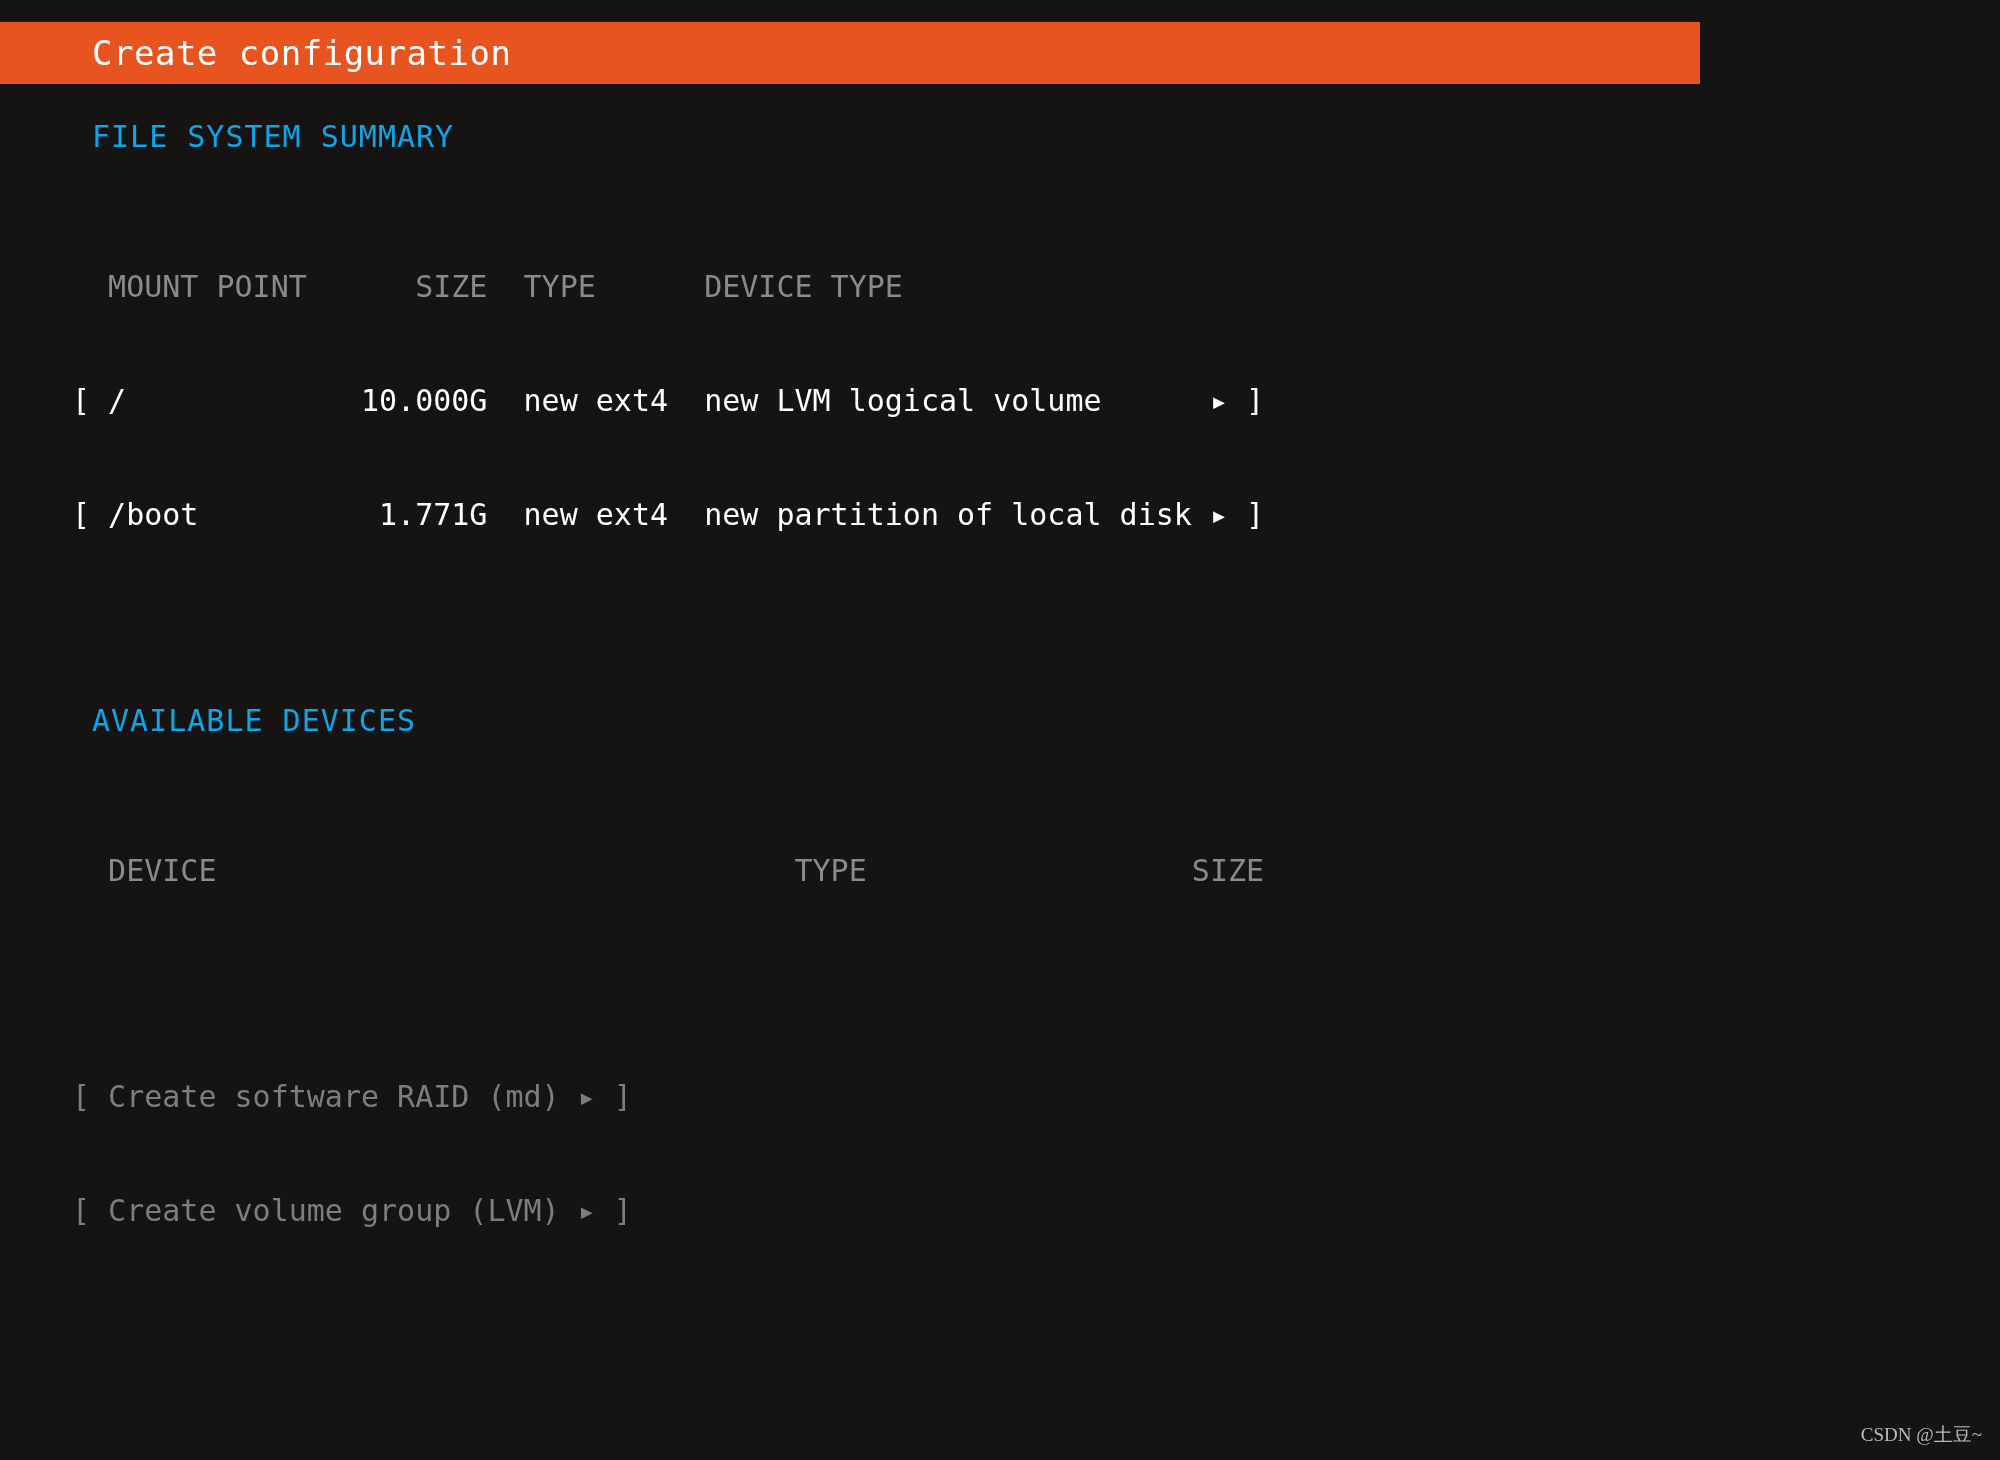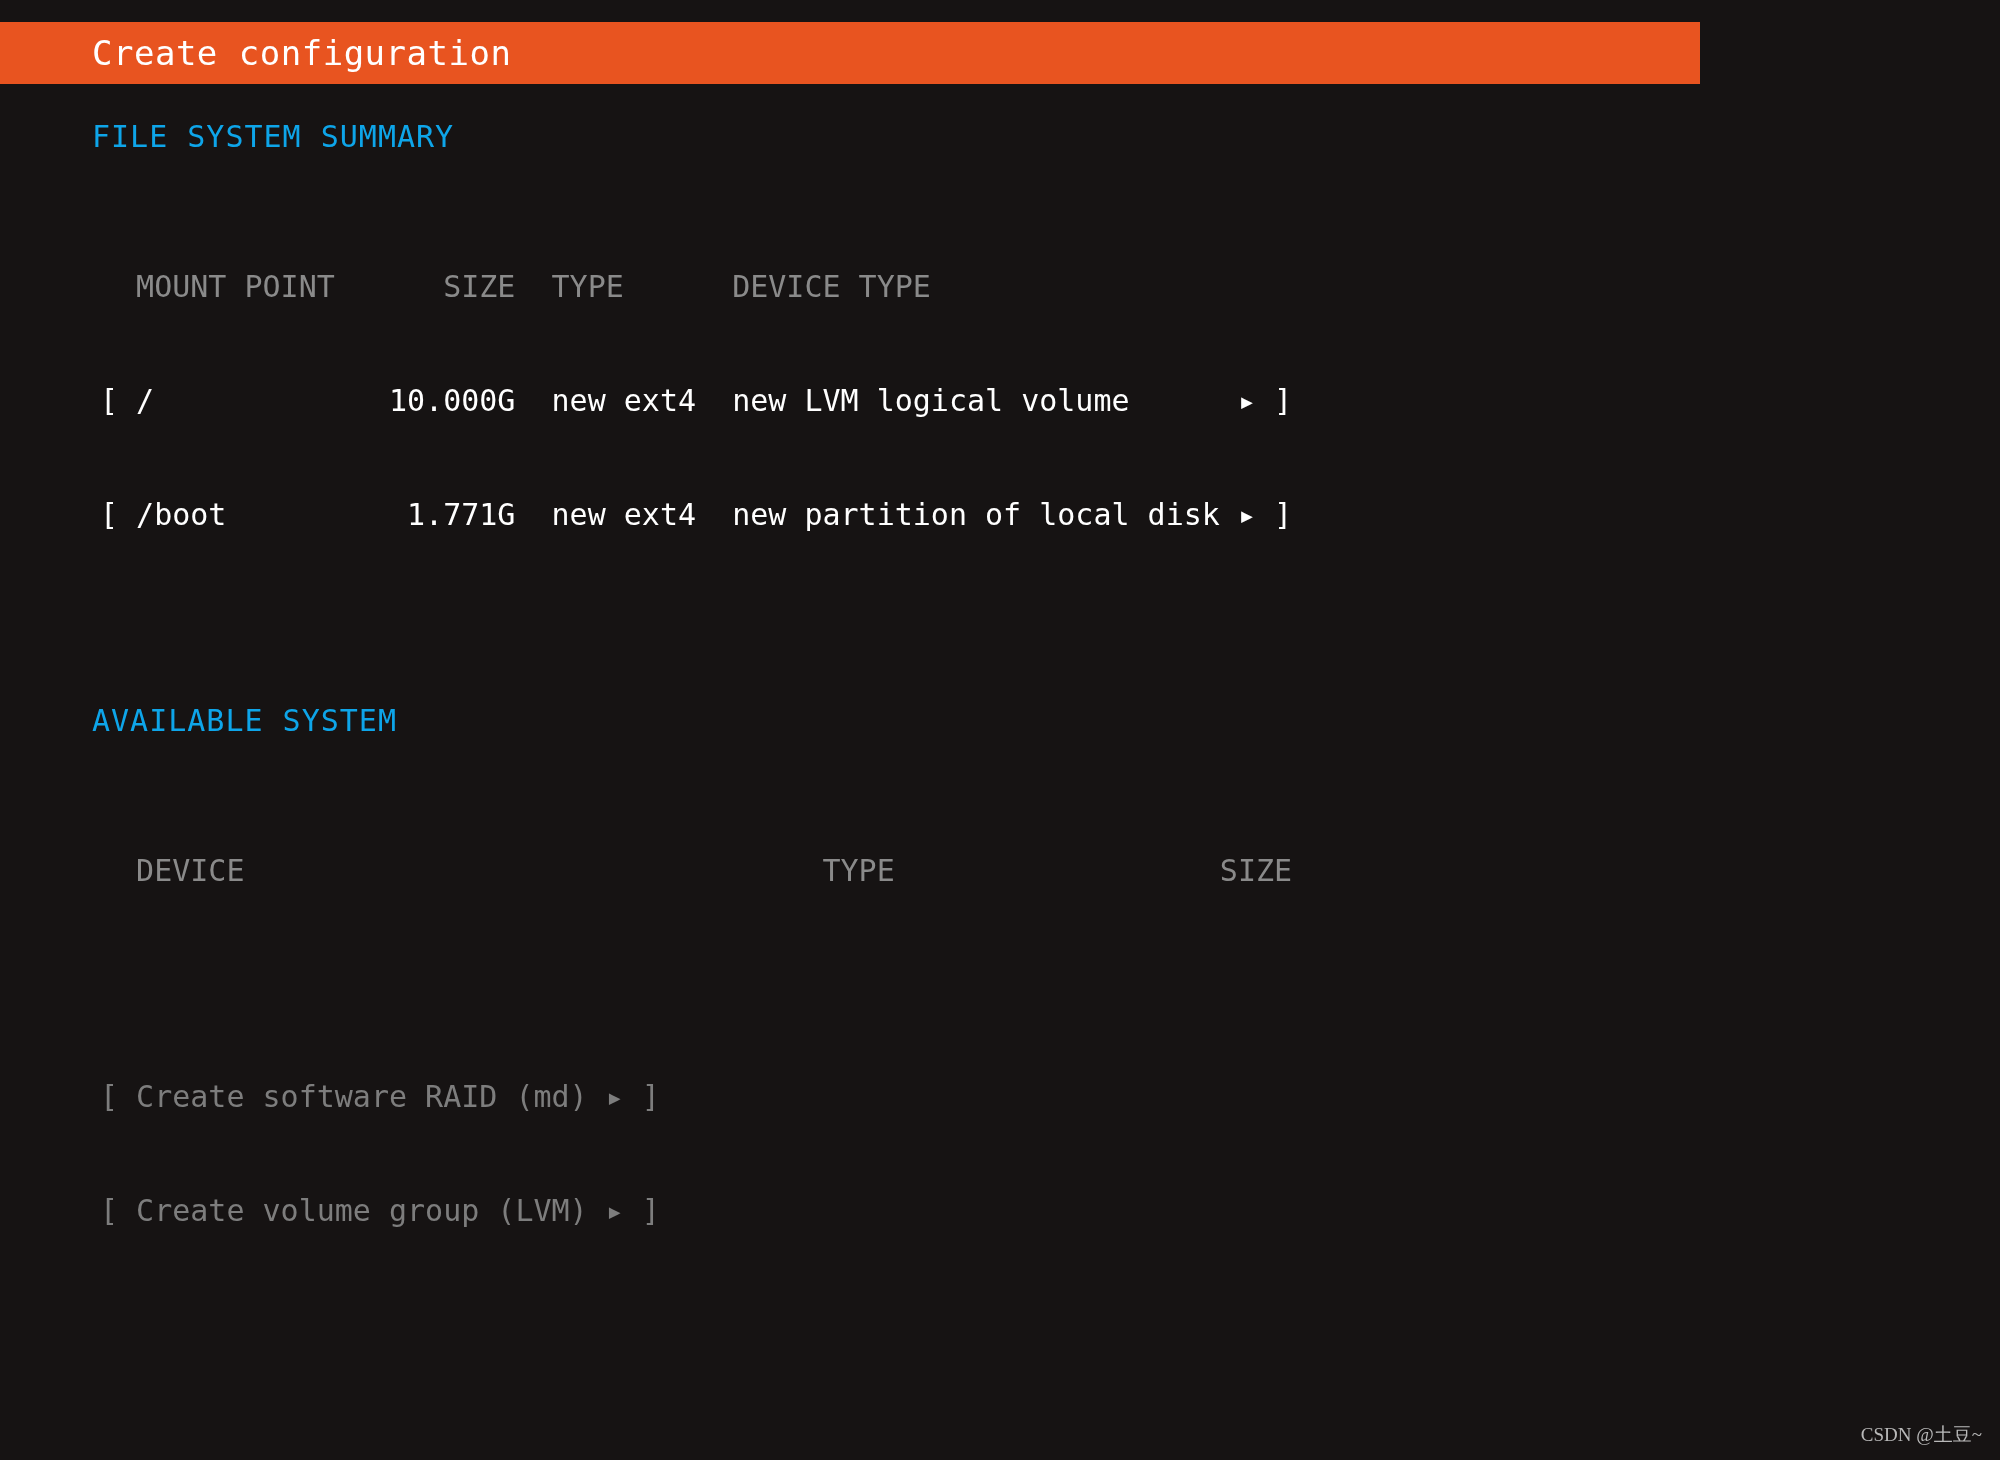--- a/index.html
+++ b/index.html
@@ -60,21 +60,21 @@
 
   .table {
     white-space: pre;
     font-size: 30px;
     line-height: 38px;
   }
   .row {
     display: block;
     white-space: pre;
     height: 38px;
-    padding-left: 100px;
+    padding-left: 72px;
   }
   .hdr-row {
     color: #8a8a8a;
   }
   .dim {
     color: #7d7d7d;
   }
   .spacer-sm { height: 18px; }
   .spacer-md { height: 36px; }
   .spacer-lg { height: 56px; }
@@ -106,21 +106,21 @@
 
     <div class="spacer-md"></div>
     <div class="table">
       <div class="row hdr-row">  MOUNT POINT      SIZE  TYPE      DEVICE TYPE</div>
       <div class="row">[ /             10.000G  new ext4  new LVM logical volume      ▸ ]</div>
       <div class="row">[ /boot          1.771G  new ext4  new partition of local disk ▸ ]</div>
     </div>
 
     <div class="spacer-lg"></div>
     <div class="spacer-md"></div>
-    <div class="section-title">AVAILABLE SYSTEM</div>
+    <div class="section-title">AVAILABLE DEVICES</div>
 
     <div class="spacer-md"></div>
     <div class="table">
       <div class="row hdr-row">  DEVICE                                TYPE                  SIZE</div>
       <div class="spacer-md"></div>
       <div class="row dim">[ Create software RAID (md) ▸ ]</div>
       <div class="row dim">[ Create volume group (LVM) ▸ ]</div>
     </div>
 
   </div>

